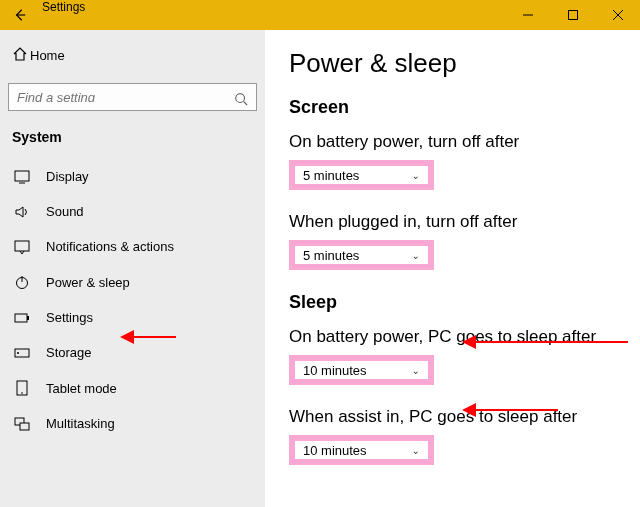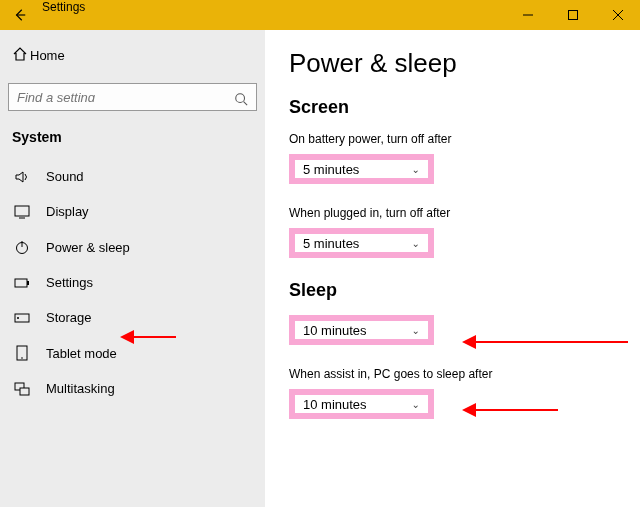--- a/index.html
+++ b/index.html
@@ -110,21 +110,21 @@
     font-weight: 400;
     margin-bottom: 18px;
   }
   .section-title {
     font-size: 18px;
     font-weight: 700;
     margin-bottom: 14px;
     margin-top: 8px;
   }
   .field-label {
-    font-size: 12px;
+    font-size: 17px;
     margin-bottom: 8px;
   }
   .select {
     width: 145px;
     height: 30px;
     border: 6px solid #f9a8d4;
     background: #fff;
     display: flex;
     align-items: center;
     justify-content: space-between;
@@ -193,34 +193,43 @@
             <line x1="11" y1="11" x2="15" y2="15" stroke="#555" stroke-width="1.2"></line>
           </svg>
       </span>
     </div>
 
     <div class="category">System</div>
 
     <div class="nav-item">
       <span class="icon">
           <svg width="16" height="14" viewBox="0 0 16 14">
+            <rect x="1" y="1" width="14" height="10" stroke="#000" fill="none"></rect>
+            <line x1="5" y1="13" x2="11" y2="13" stroke="#000"></line>
+          </svg>
+        </span>
+      <span>Display</span>
+    </div>
+    <div class="nav-item">
+      <span class="icon">
+          <svg width="16" height="14" viewBox="0 0 16 14">
             <path d="M2 5 H5 L9 2 V12 L5 9 H2 Z" stroke="#000" fill="none"></path>
             <path d="M11 4 Q14 7 11 10" stroke="#000" fill="none"></path>
           </svg>
         </span>
       <span>Sound</span>
     </div>
     <div class="nav-item">
       <span class="icon">
           <svg width="16" height="14" viewBox="0 0 16 14">
             <rect x="1" y="1" width="14" height="10" stroke="#000" fill="none"></rect>
-            <line x1="5" y1="13" x2="11" y2="13" stroke="#000"></line>
-          </svg>
-        </span>
-      <span>Display</span>
+            <path d="M6 11 L8 14 L10 11" stroke="#000" fill="none"></path>
+          </svg>
+        </span>
+      <span>Notifications &amp; actions</span>
     </div>
     <div class="nav-item">
       <span class="icon">
           <svg width="16" height="16" viewBox="0 0 16 16">
             <circle cx="8" cy="9" r="5.5" stroke="#000" fill="none"></circle>
             <line x1="8" y1="2" x2="8" y2="8" stroke="#000"></line>
           </svg>
         </span>
       <span>Power &amp; sleep</span>
     </div>
@@ -274,20 +283,21 @@
     </div>
 
     <div class="field-label">When plugged in, turn off after</div>
     <div class="select">
       <span>5 minutes</span>
       <span class="chev">⌄</span>
     </div>
 
     <div class="section-title" style="">Sleep</div>
 
+    <div class="field-label">On battery power, PC goes to sleep after</div>
     <div class="select">
       <span>10 minutes</span>
       <span class="chev">⌄</span>
     </div>
 
     <div class="field-label">When assist in, PC goes to sleep after</div>
     <div class="select">
       <span>10 minutes</span>
       <span class="chev">⌄</span>
     </div>

